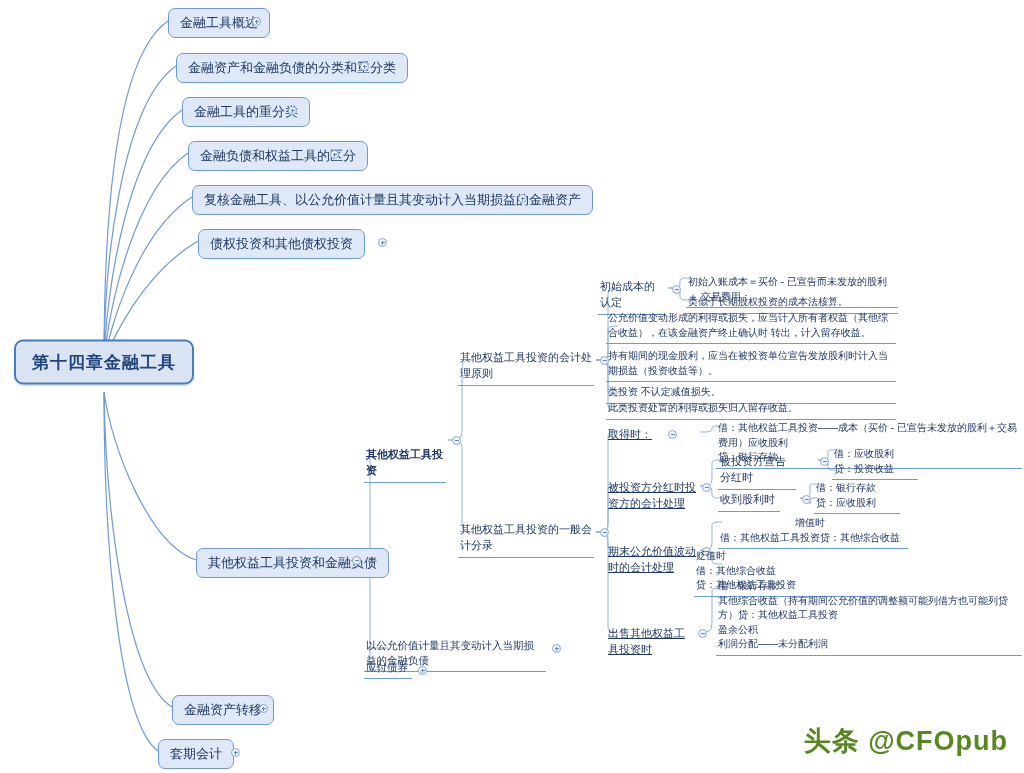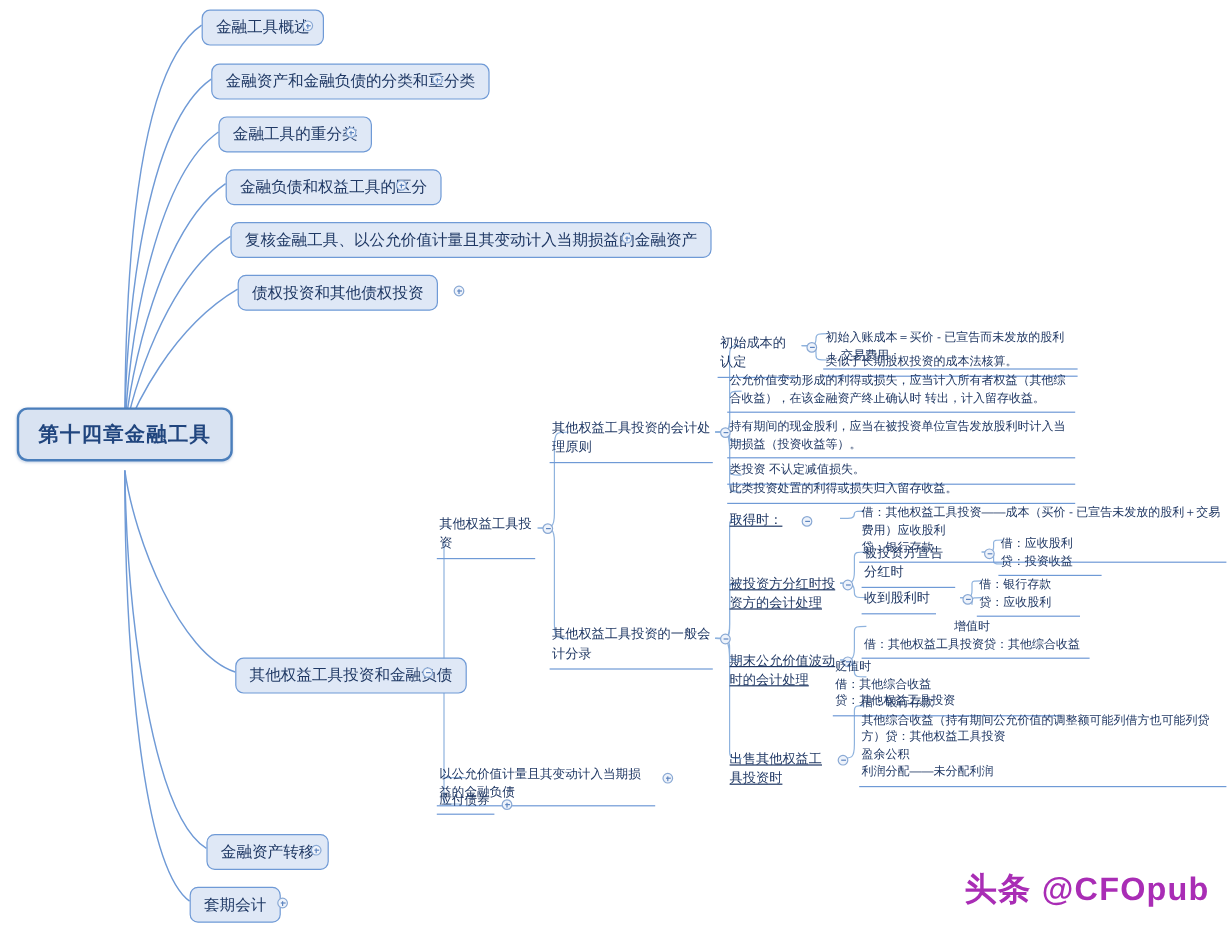--- a/index.html
+++ b/index.html
@@ -120,21 +120,21 @@
     height: 4px;
     background: #5f86c0;
   }
 
   .watermark {
     position: absolute;
     right: 16px;
     bottom: 14px;
     font-size: 27px;
     font-weight: bold;
-    color: #a21caf;
+    color: #4d7c0f;
     letter-spacing: 1px;
     opacity: 0.92;
     text-shadow: 1px 0 0 rgba(255,255,255,0.85);
   }
 </style>
 </head>
 <body>
 
 <div id="canvas">
 
@@ -230,21 +230,21 @@
   <div class="node boxed" style="left:172px; top:695px;justify-content:flex-end;">
     <span class="lbl">金融资产转移</span>
   </div>
   <div class="handle plus" style="left:259px; top:704px;"></div>
 
   <div class="node boxed" style="left:158px; top:739px;">
     <span class="lbl">套期会计</span>
   </div>
   <div class="handle plus" style="left:231px; top:748px;"></div>
 
-  <div class="node plain" style="left:364px; top:429px; width:82px;">
+  <div class="node plain" style="left:364px; top:446px; width:82px;font-weight:bold;">
     <span class="lbl">其他权益工具投资</span>
   </div>
   <div class="handle" style="left:452px; top:436px;"></div>
 
   <div class="node plain small" style="left:364px; top:637px; width:182px;">
     <span class="lbl">以公允价值计量且其变动计入当期损益的金融负债</span>
   </div>
   <div class="handle plus" style="left:552px; top:644px;"></div>
 
   <div class="node plain small" style="left:364px; top:659px; width:48px;">

